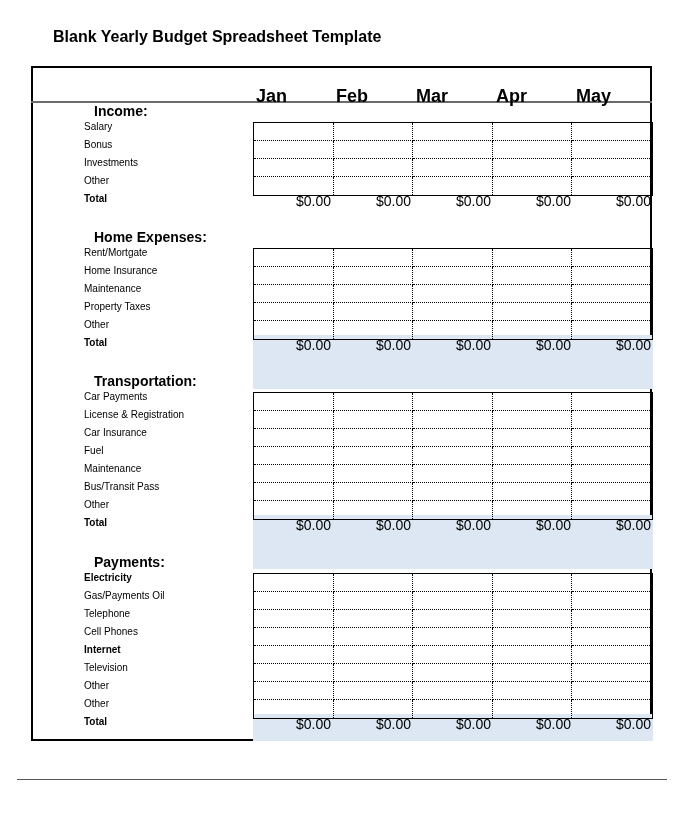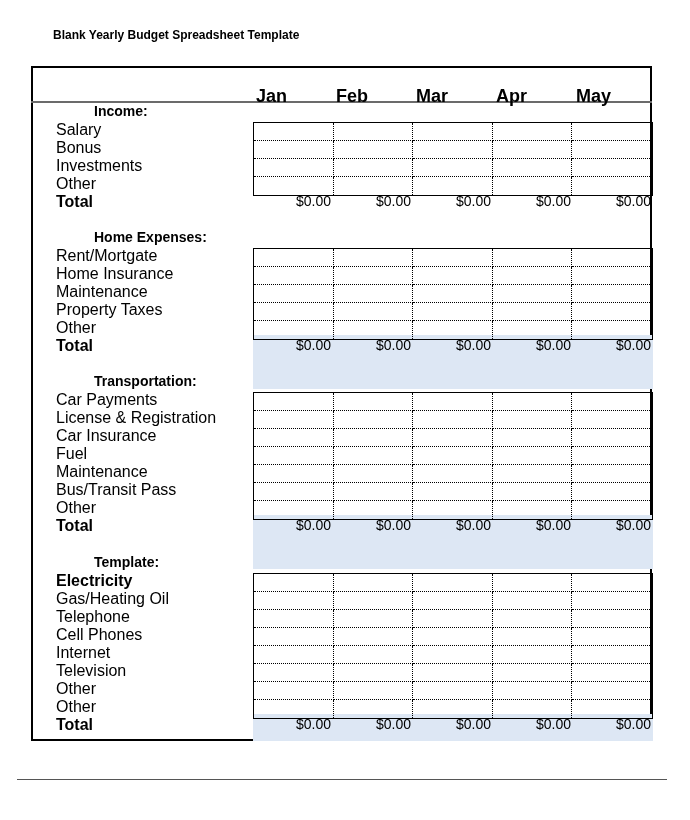--- a/index.html
+++ b/index.html
@@ -1,25 +1,25 @@
 <!DOCTYPE html>
 <html><head>
 <meta charset="utf-8">
 <style>
   html, body { margin: 0; padding: 0; background: #ffffff; }
   body { width: 690px; height: 820px; position: relative; overflow: hidden;
          font-family: "Liberation Sans", sans-serif; color: #000; }
-  .title { position: absolute; left: 53px; top: 28px; font-size: 12px; font-weight: bold; }
+  .title { position: absolute; left: 53px; top: 28px; font-size: 16px; font-weight: bold; }
   .frame { position: absolute; left: 31px; top: 66px; width: 621px; height: 675px;
            border: 2px solid #000; box-sizing: border-box; }
   .header-line { position: absolute; left: 31px; top: 101px; width: 621px; height: 0;
                  border-top: 2px solid #6b6b6b; }
   .month { position: absolute; top: 86px; font-size: 18px; font-weight: bold; }
   .sect { position: absolute; left: 53px; font-size: 14px; font-weight: bold; padding-left: 41px; }
-  .item { position: absolute; left: 56px; font-size: 16px; }
+  .item { position: absolute; left: 84px; font-size: 10px; }
   .item.total { font-weight: bold; }
   .grid { position: absolute; left: 253px; width: 400px; border: 1.5px solid #000;
           box-sizing: border-box; display: grid; grid-template-columns: repeat(5, 1fr); }
   .grid .cell { height: 18px; border-right: 1px dotted #000; border-bottom: 1px dotted #000;
                 box-sizing: border-box; }
   .grid .cell.lastcol { border-right: none; }
   .grid .cell.lastrow { border-bottom: none; }
   .shade { position: absolute; left: 253px; width: 400px; background: #dde7f4; }
   .totrow { position: absolute; left: 253px; width: 400px; display: grid;
             grid-template-columns: repeat(5, 1fr); font-size: 14px; }
@@ -166,26 +166,26 @@
       <div class="cell lastrow"></div>
       <div class="cell lastcol lastrow"></div>
     </div>
     <div class="totrow" style="top: 517px;">
       <span>$0.00</span>
       <span>$0.00</span>
       <span>$0.00</span>
       <span>$0.00</span>
       <span>$0.00</span>
     </div>
-    <div class="sect" style="top: 554px;">Template:</div>
+    <div class="sect" style="top: 554px;">Payments:</div>
     <div class="item" style="top: 572px; font-weight: bold;">Electricity</div>
-    <div class="item" style="top: 590px;">Gas/Heating Oil</div>
+    <div class="item" style="top: 590px;">Gas/Payments Oil</div>
     <div class="item" style="top: 608px;">Telephone</div>
     <div class="item" style="top: 626px;">Cell Phones</div>
-    <div class="item" style="top: 644px;">Internet</div>
+    <div class="item" style="top: 644px; font-weight: bold;">Internet</div>
     <div class="item" style="top: 662px;">Television</div>
     <div class="item" style="top: 680px;">Other</div>
     <div class="item" style="top: 698px;">Other</div>
     <div class="item total" style="top: 716px;">Total</div>
     <div class="shade" style="top: 714px; height: 27px; background: rgb(221, 231, 244);"></div>
     <div class="grid" style="top: 573px;">
       <div class="cell"></div>
       <div class="cell"></div>
       <div class="cell"></div>
       <div class="cell"></div>

